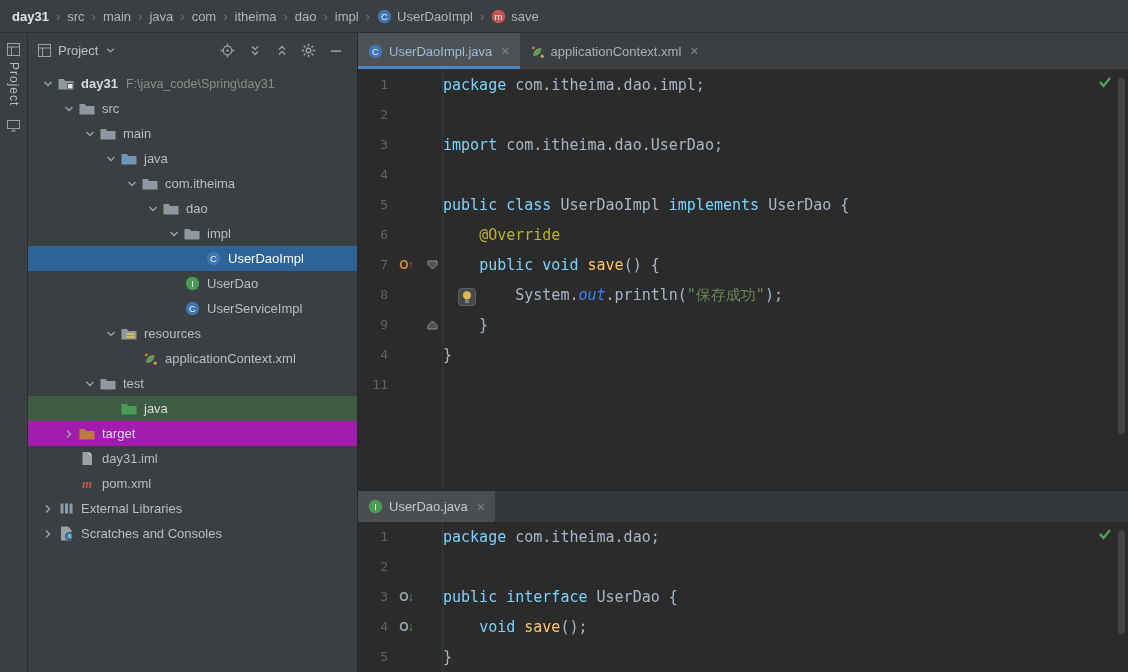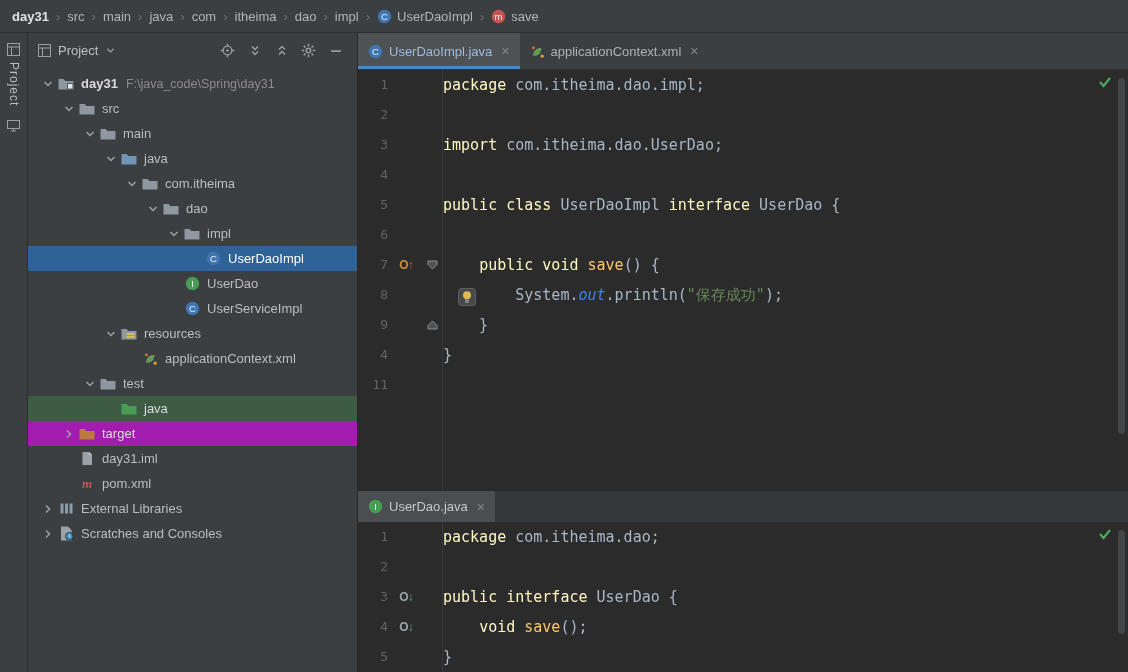--- a/index.html
+++ b/index.html
@@ -67,21 +67,21 @@
   .editor-bottom{height:150px;}
   .gutterline{position:absolute;left:84px;top:0;bottom:0;width:1px;background:#37393b;}
   .line{display:flex;height:30px;line-height:30px;}
   .gutter{width:84px;flex:none;display:flex;align-items:center;}
   .lnum{width:30px;text-align:right;color:#606366;font-size:13px;flex:none;
     font-family:"DejaVu Sans Mono",monospace;}
   .gmark{width:36px;flex:none;display:inline-flex;align-items:center;justify-content:center;}
   .gfold{width:16px;flex:none;display:inline-flex;align-items:center;justify-content:center;}
   .code{flex:1;white-space:pre;color:#A9B7C6;position:relative;padding-left:1px;}
   .tk-p{color:#A9B7C6;}
-  .tk-k{color:#fef9c3;}
+  .tk-k{color:#7dd3fc;}
   .tk-a{color:#BBB529;}
   .tk-m{color:#FFC66B;}
   .tk-s{color:#6A8759;}
   .tk-f{color:#3b82f6;font-style:italic;}
   .code{font-family:"DejaVu Sans Mono","DejaVu Sans",monospace;}
   .bulb{position:absolute;left:16px;top:6px;}
   .check{position:absolute;top:6px;right:16px;}
   .sb{position:absolute;right:3px;width:7px;background:#55595b;border-radius:4px;opacity:.55;}
   .sb-top{top:8px;height:356px;}
   .sb-bot{top:8px;height:104px;}
@@ -529,28 +529,29 @@
               <span class="gfold"></span>
             </div>
             <div class="code"></div>
           </div>
           <div class="line">
             <div class="gutter">
               <span class="lnum">5</span>
               <span class="gmark"></span>
               <span class="gfold"></span>
             </div>
-            <div class="code"><span class="tk-k">public class </span><span class="tk-p">UserDaoImpl </span><span class="tk-k">interface </span><span class="tk-p">UserDao {</span></div>
+            <div class="code"><span class="tk-k">public class </span><span class="tk-p">UserDaoImpl </span><span class="tk-k">implements </span><span class="tk-p">UserDao {</span></div>
           </div>
           <div class="line">
             <div class="gutter">
               <span class="lnum">6</span>
               <span class="gmark"></span>
               <span class="gfold"></span>
             </div>
+            <div class="code"><span class="tk-p">    </span><span class="tk-a">@Override</span></div>
           </div>
           <div class="line">
             <div class="gutter">
               <span class="lnum">7</span>
               <span class="gmark">
                 <span class="gico" style="color:#CE8E36;">O<span style="color:#C75450;">↑</span></span>
               </span>
               <span class="gfold">
                 <svg width="11" height="10" viewBox="0 0 11 10">
                   <polygon points="1,1 10,1 10,4.5 5.5,9 1,4.5" fill="#4E5254" stroke="#8C9093" stroke-width="1"></polygon>

